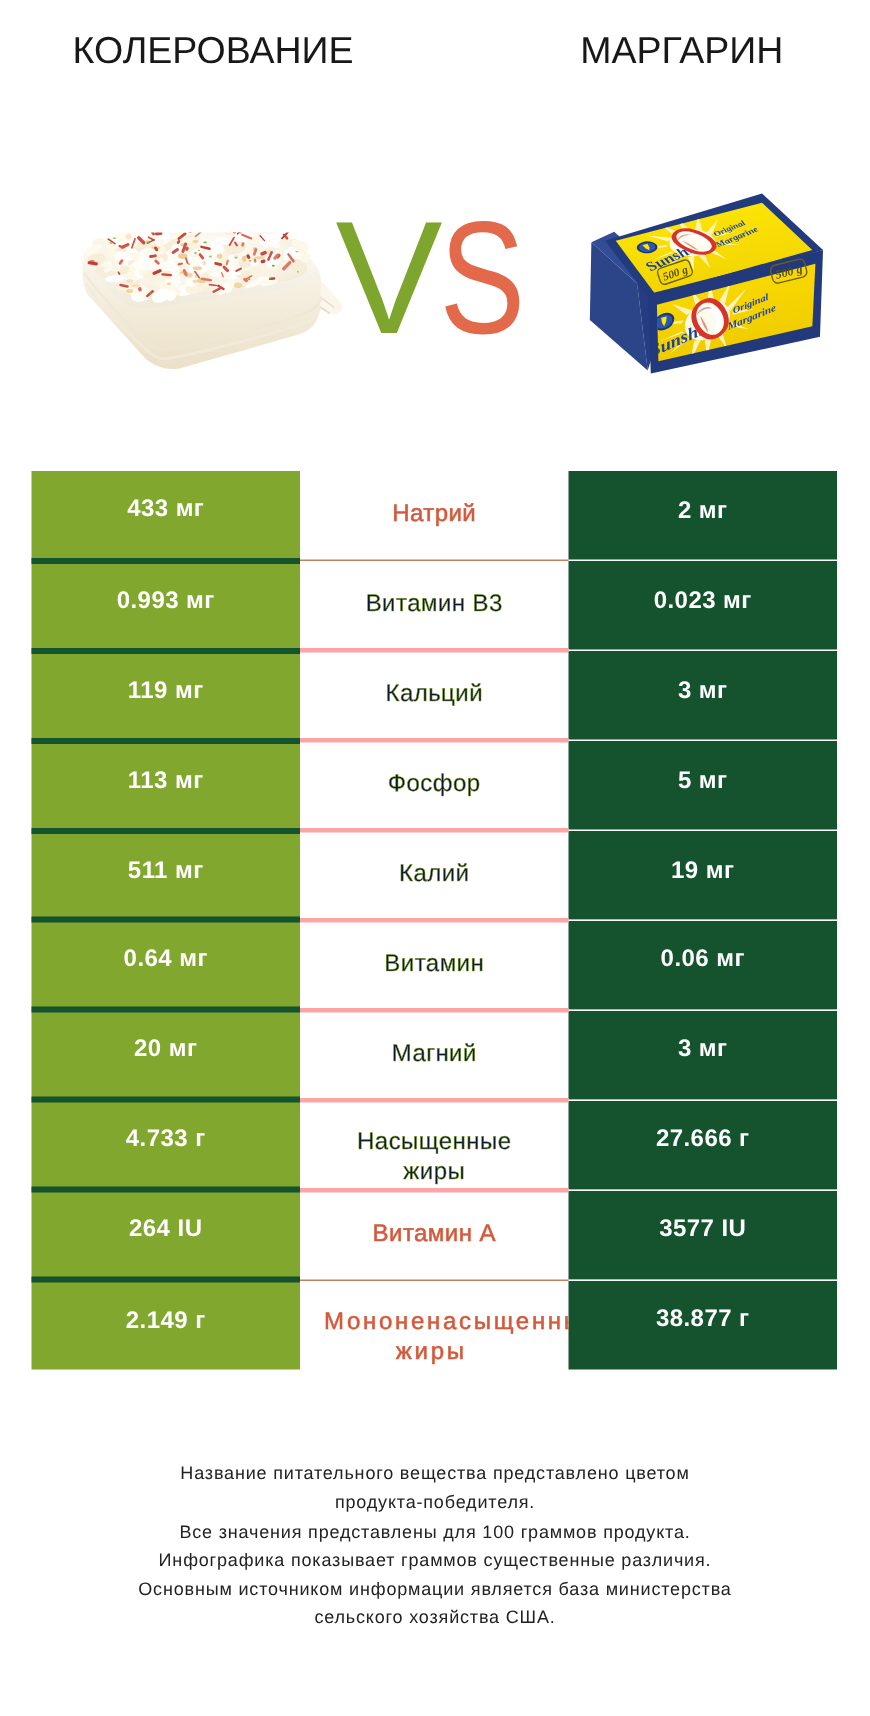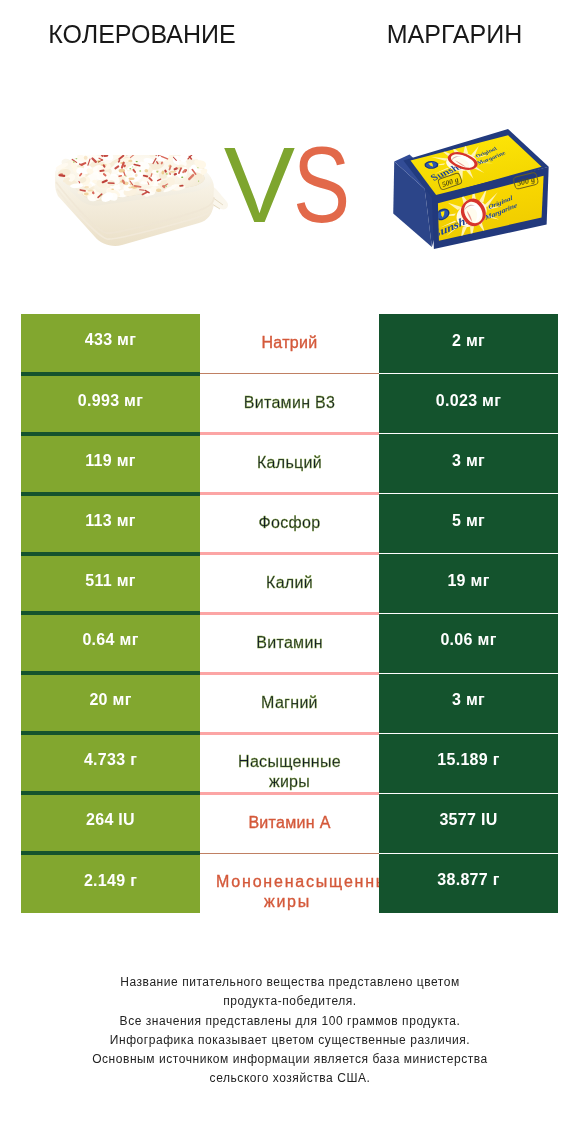--- a/index.html
+++ b/index.html
@@ -506,37 +506,37 @@
           <td class="c-right"><span>0.06 мг</span></td>
         </tr>
         <tr>
           <td class="c-left"><span>20 мг</span></td>
           <td class="c-mid left"><span class="one">Магний</span></td>
           <td class="c-right"><span>3 мг</span></td>
         </tr>
         <tr>
           <td class="c-left"><span>4.733 г</span></td>
           <td class="c-mid left"><span class="two">Насыщенные жиры</span></td>
-          <td class="c-right"><span>15.189 г</span></td>
+          <td class="c-right"><span>27.666 г</span></td>
         </tr>
         <tr>
           <td class="c-left"><span>264 IU</span></td>
           <td class="c-mid right"><span class="one">Витамин A</span></td>
           <td class="c-right"><span>3577 IU</span></td>
         </tr>
         <tr>
           <td class="c-left"><span>2.149 г</span></td>
           <td class="c-mid right">
             <span class="two">Мононенасыщенные жиры</span>
           </td>
           <td class="c-right"><span>38.877 г</span></td>
         </tr>
       </tbody>
     </table>
   <div class="footer">
     <div>Название питательного вещества представлено цветом</div>
     <div>продукта-победителя.</div>
     <div>Все значения представлены для 100 граммов продукта.</div>
-    <div>Инфографика показывает цветом существенные различия.</div>
+    <div>Инфографика показывает граммов существенные различия.</div>
     <div>Основным источником информации является база министерства</div>
     <div>сельского хозяйства США.</div>
   </div>
 </div>
 
 </body></html>

